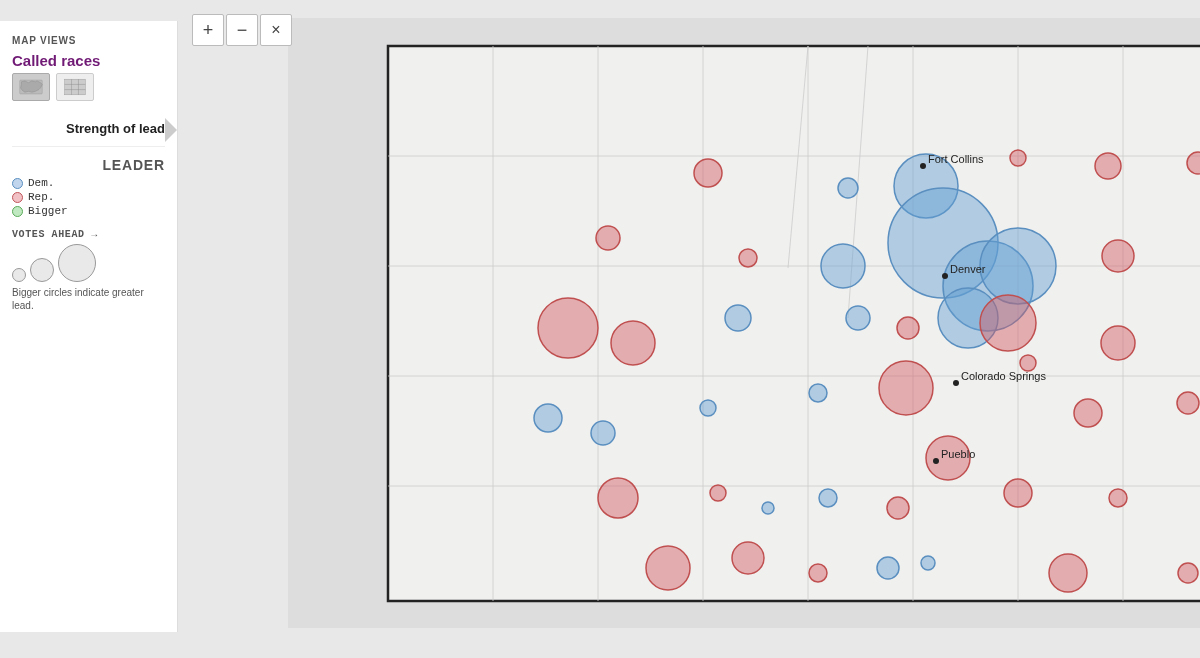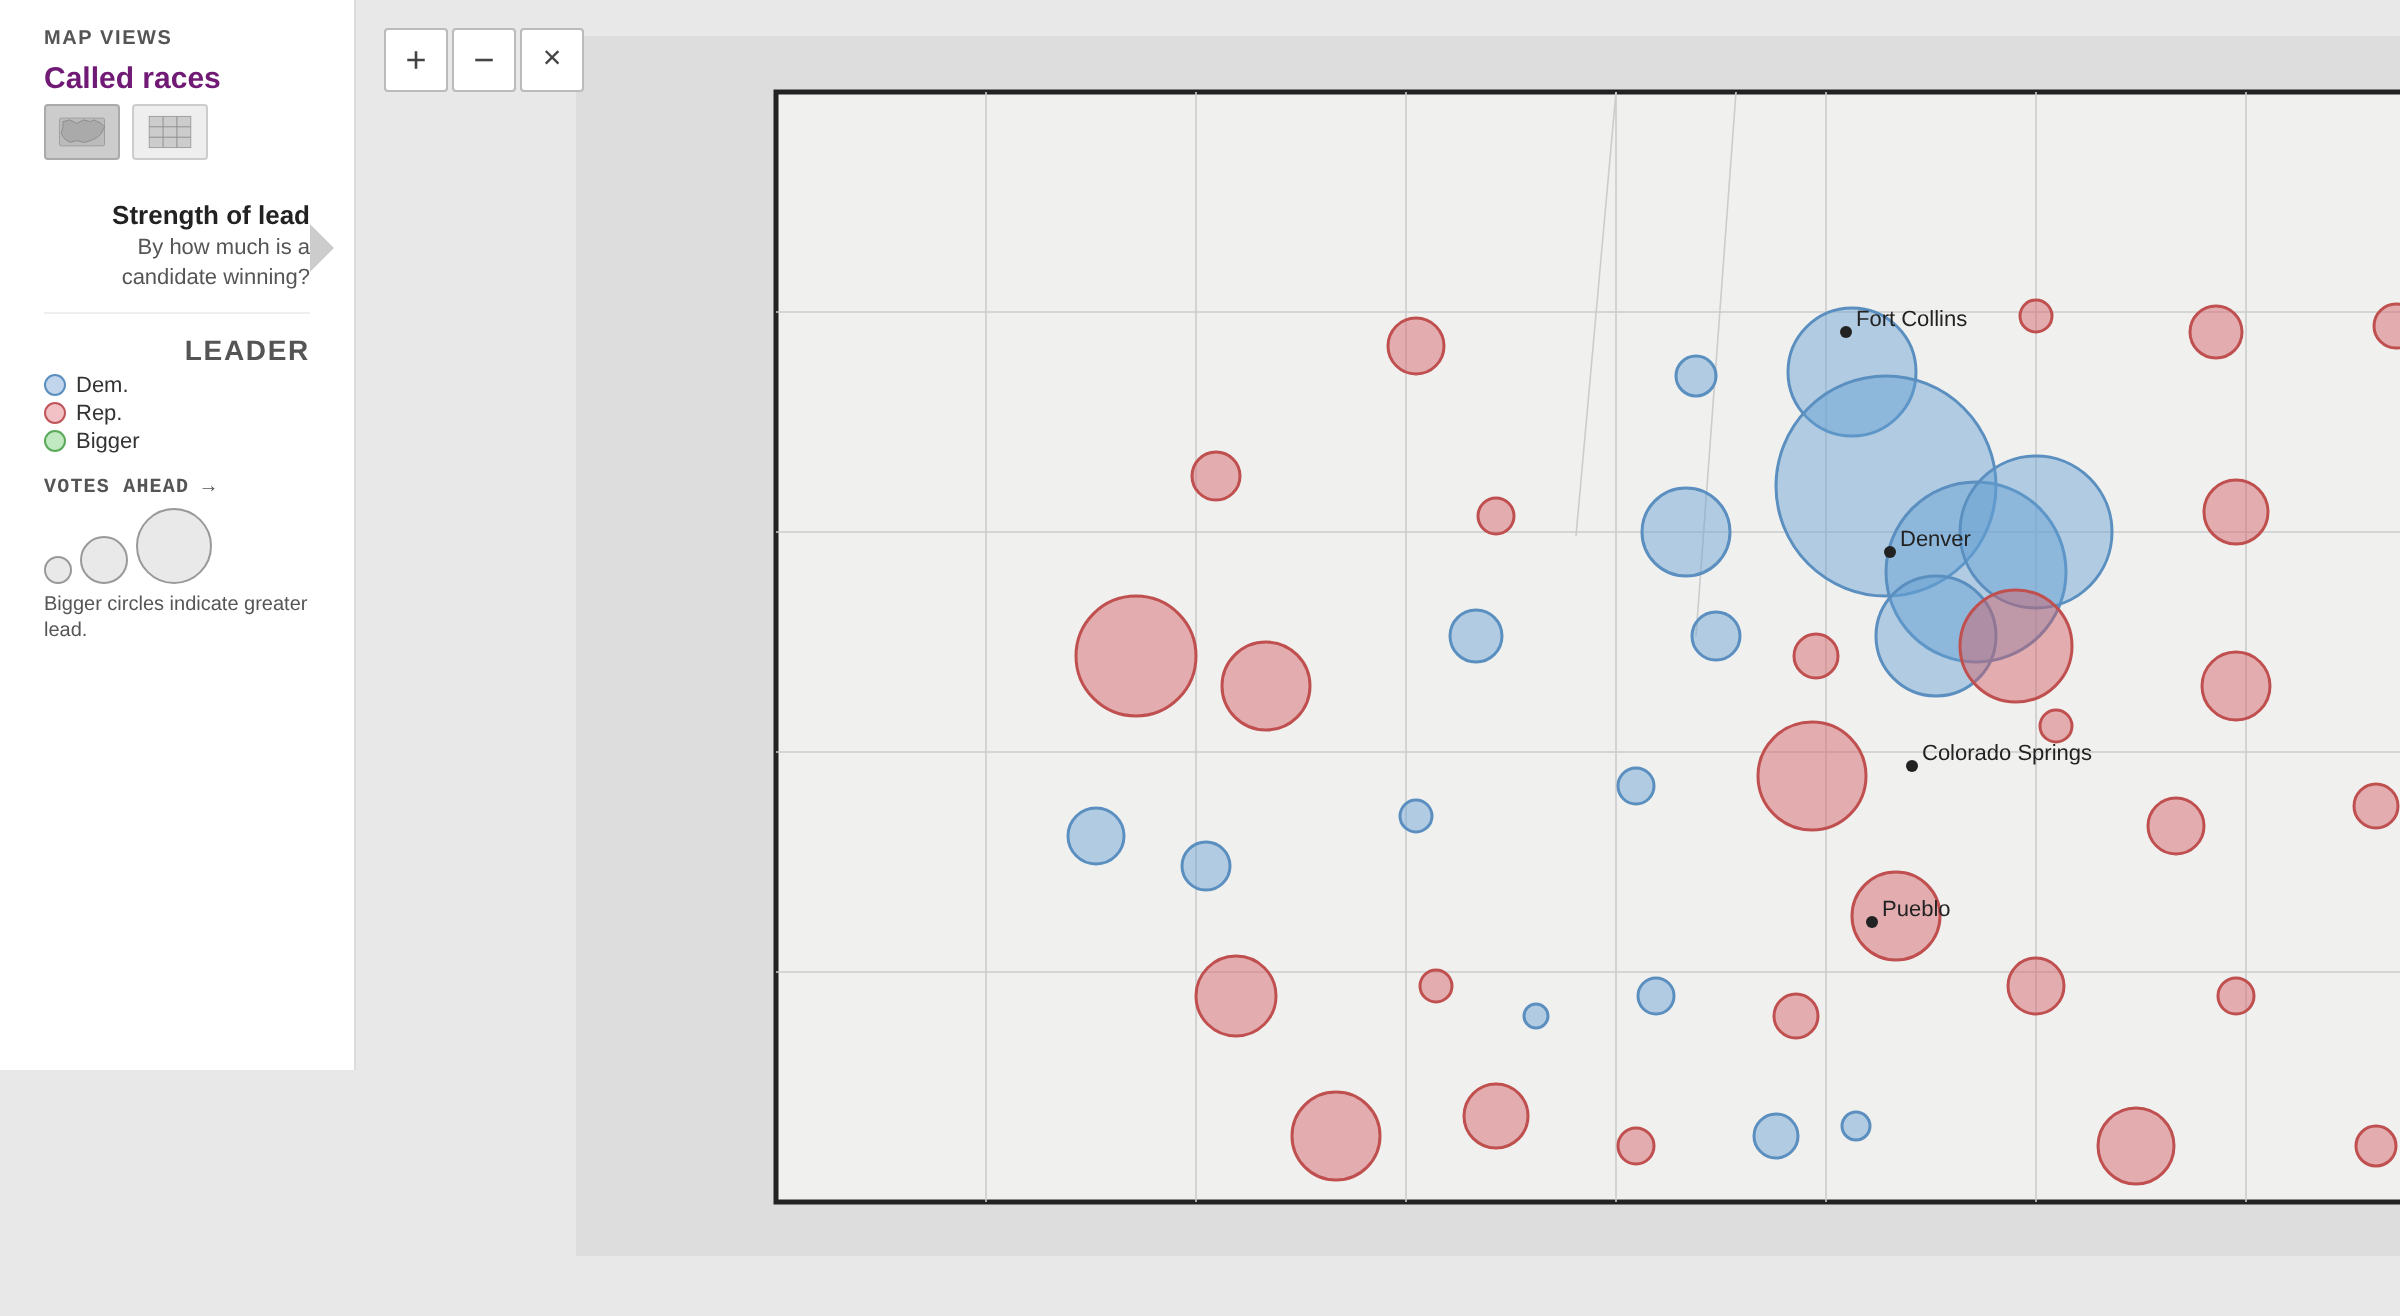--- a/index.html
+++ b/index.html
@@ -13,26 +13,27 @@
       overflow: hidden;
       display: flex;
     }
 
     
     #sidebar {
       width: 178px;
       min-width: 178px;
       background: #fff;
       border-right: 1px solid #ddd;
-      padding: 14px 22px;
+      padding: 14px 12px;
       display: flex;
       flex-direction: column;
       gap: 0;
-      height: 535px;
+      height: 611px;
       overflow: hidden;
+      margin-top: 21px;
     }
 
     .map-views-label {
       font-family: Arial, sans-serif;
       font-size: 10px;
       font-weight: bold;
       letter-spacing: 0.08em;
       color: #555;
       text-transform: uppercase;
       margin-bottom: 6px;
@@ -121,21 +122,21 @@
       text-transform: uppercase;
       color: #555;
       margin-bottom: 4px;
       text-align: right;
     }
 
     .legend-item {
       display: flex;
       align-items: center;
       gap: 5px;
-      font-family: Liberation Sans, sans-serif;
+      font-family: Liberation Mono, monospace;
       font-size: 11px;
       color: #333;
       margin-bottom: 2px;
     }
 
     .legend-circle {
       width: 11px;
       height: 11px;
       border-radius: 50%;
       border: 1.5px solid;
@@ -255,21 +256,20 @@
         <line x1="3" y1="8" x2="27" y2="8" stroke="#888" stroke-width="0.5"></line>
         <line x1="3" y1="14" x2="27" y2="14" stroke="#888" stroke-width="0.5"></line>
         <line x1="11" y1="2" x2="11" y2="20" stroke="#888" stroke-width="0.5"></line>
         <line x1="19" y1="2" x2="19" y2="20" stroke="#888" stroke-width="0.5"></line>
       </svg>
     </button>
   </div>
 
   <div class="nav-item">
     <div class="nav-item-title">Strength of lead</div>
-    <div class="nav-item-desc">By how much is a candidate winning?</div>
     <div class="nav-item-arrow"></div>
   </div>
 
 
   <div class="legend-section">
     <div class="legend-label">LEADER</div>
     <div class="legend-item">
       <div class="legend-circle dem"></div>
       <span>Dem.</span>
     </div>

